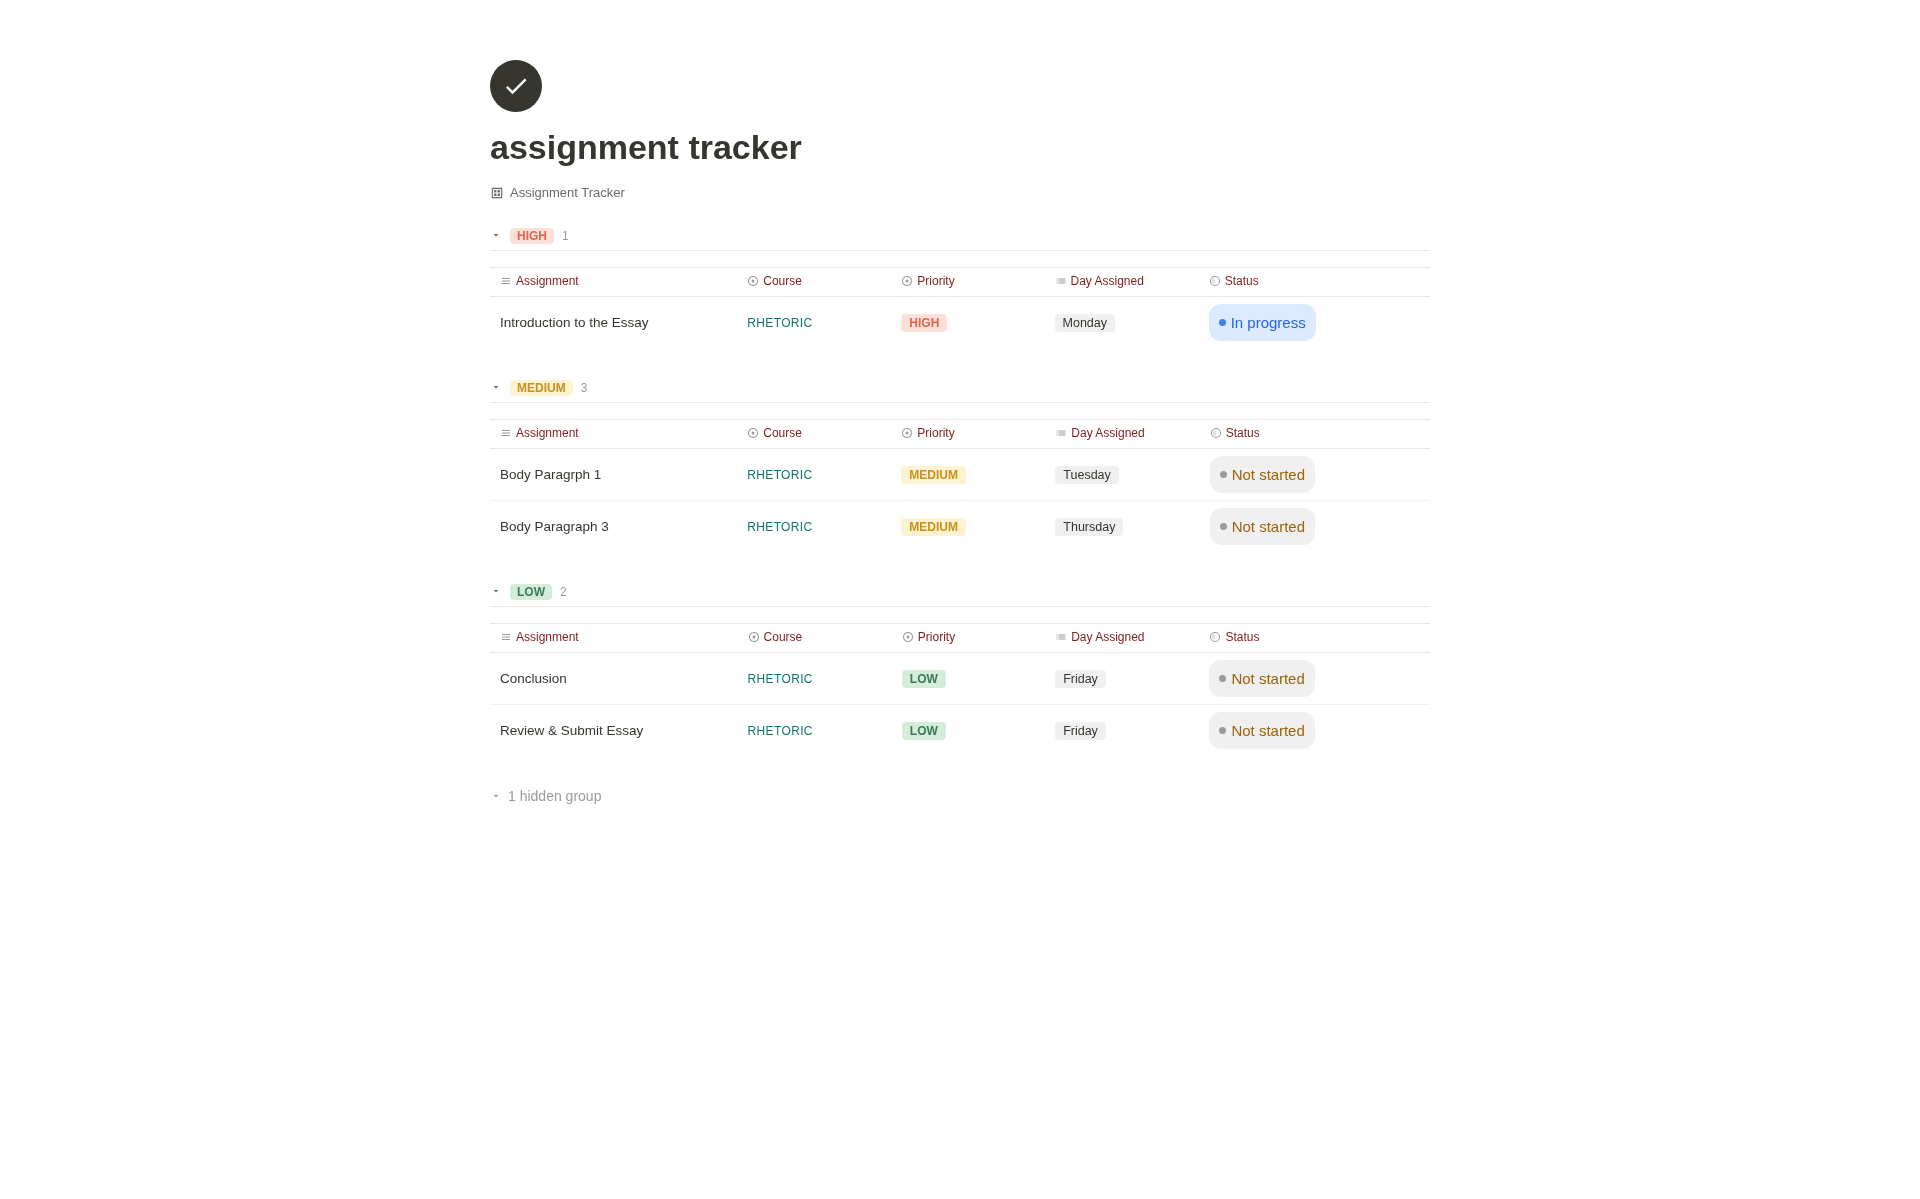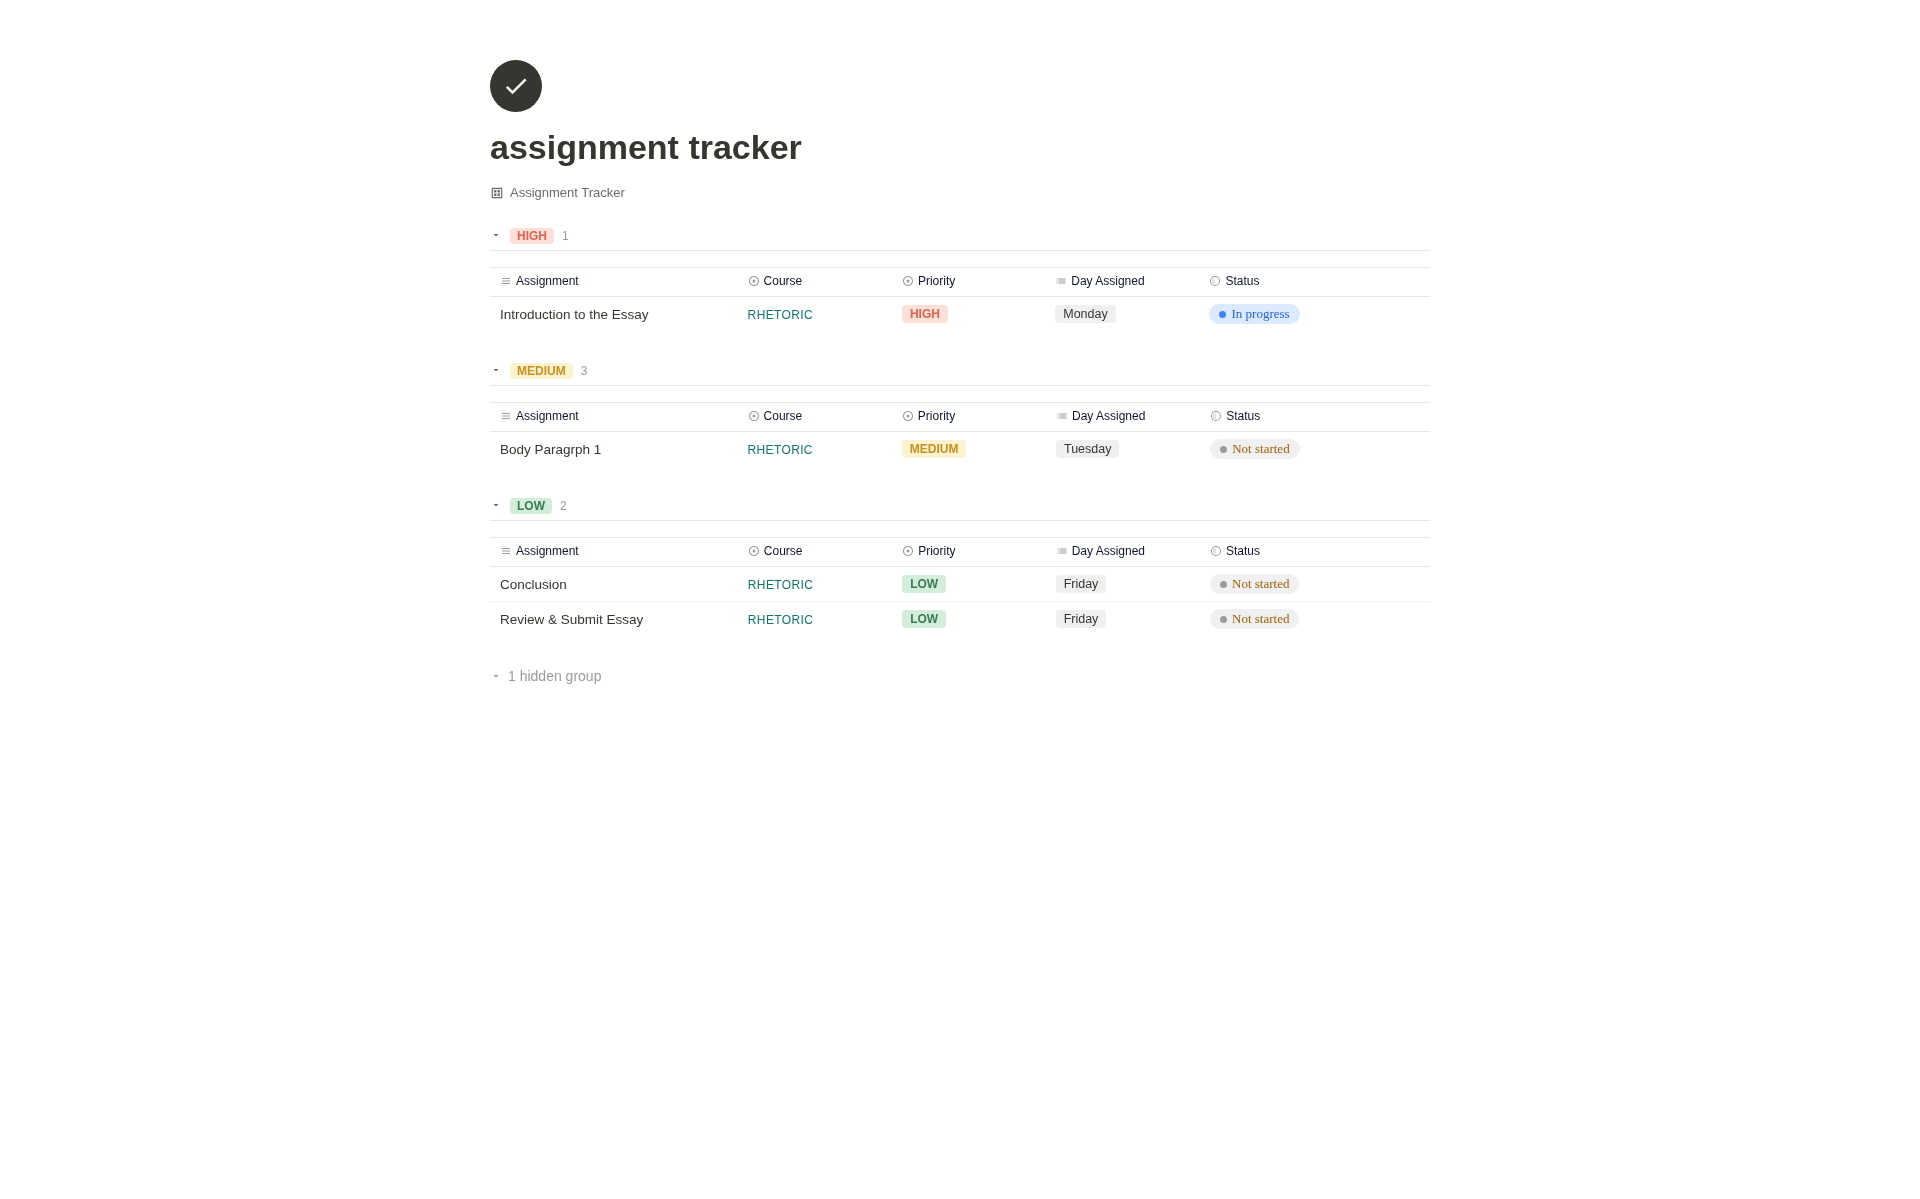--- a/index.html
+++ b/index.html
@@ -87,21 +87,21 @@
     }
     .tracker-table thead tr {
       border-top: 1px solid #e8e8e7;
       border-bottom: 1px solid #e8e8e7;
     }
     .tracker-table th {
       text-align: left;
       padding: 6px 10px;
       font-size: 12px;
       font-weight: 400;
-      color: #0f172a;
+      color: #7f1d1d;
       background: #fff;
       margin-top: 41px;
     }
     .tracker-table th .col-icon {
       display: inline-flex;
       align-items: center;
       gap: 4px;
     }
     .tracker-table th .col-icon svg {
       width: 12px;
@@ -148,24 +148,23 @@
       border-radius: 4px;
       font-size: 12.5px;
       background: #f0f0f0;
       color: #37352f;
     }
 
     .status-badge {
       display: inline-flex;
       align-items: center;
       gap: 5px;
-      padding: 2px 10px;
+      padding: 10px 10px;
       border-radius: 12px;
-      font-size: 13px;
-      font-family: Liberation Serif, serif;
+      font-size: 15px;
     }
     .status-inprogress { background: #dbeafe; color: #2563eb; }
     .status-notstarted { background: #f0f0f0; color: #a16207; }
     .status-dot {
       width: 7px;
       height: 7px;
       border-radius: 50%;
       display: inline-block;
     }
     .dot-inprogress { background: #3b82f6; }
@@ -297,20 +296,28 @@
           </thead>
           <tbody>
             <tr>
               <td class="col-assignment">Body Paragrph 1</td>
               <td class="col-course"><span class="course-text">RHETORIC</span></td>
               <td class="col-priority"><span class="priority-badge priority-medium">MEDIUM</span></td>
               <td class="col-day"><span class="day-badge">Tuesday</span></td>
               <td class="col-status"><span class="status-badge status-notstarted"><span class="status-dot dot-notstarted"></span>Not started</span></td>
               <td class="col-extra"></td>
             </tr>
+            <tr>
+              <td class="col-assignment">Body Paragraph 3</td>
+              <td class="col-course"><span class="course-text">RHETORIC</span></td>
+              <td class="col-priority"><span class="priority-badge priority-medium">MEDIUM</span></td>
+              <td class="col-day"><span class="day-badge">Thursday</span></td>
+              <td class="col-status"><span class="status-badge status-notstarted"><span class="status-dot dot-notstarted"></span>Not started</span></td>
+              <td class="col-extra"></td>
+            </tr>
           </tbody>
         </table>
       </div>
       <div class="group-section">
         <div class="group-header">
     <span class="group-toggle">
       <svg viewBox="0 0 24 24">
               <path d="M7 10l5 5 5-5z"></path>
             </svg>
     </span>

